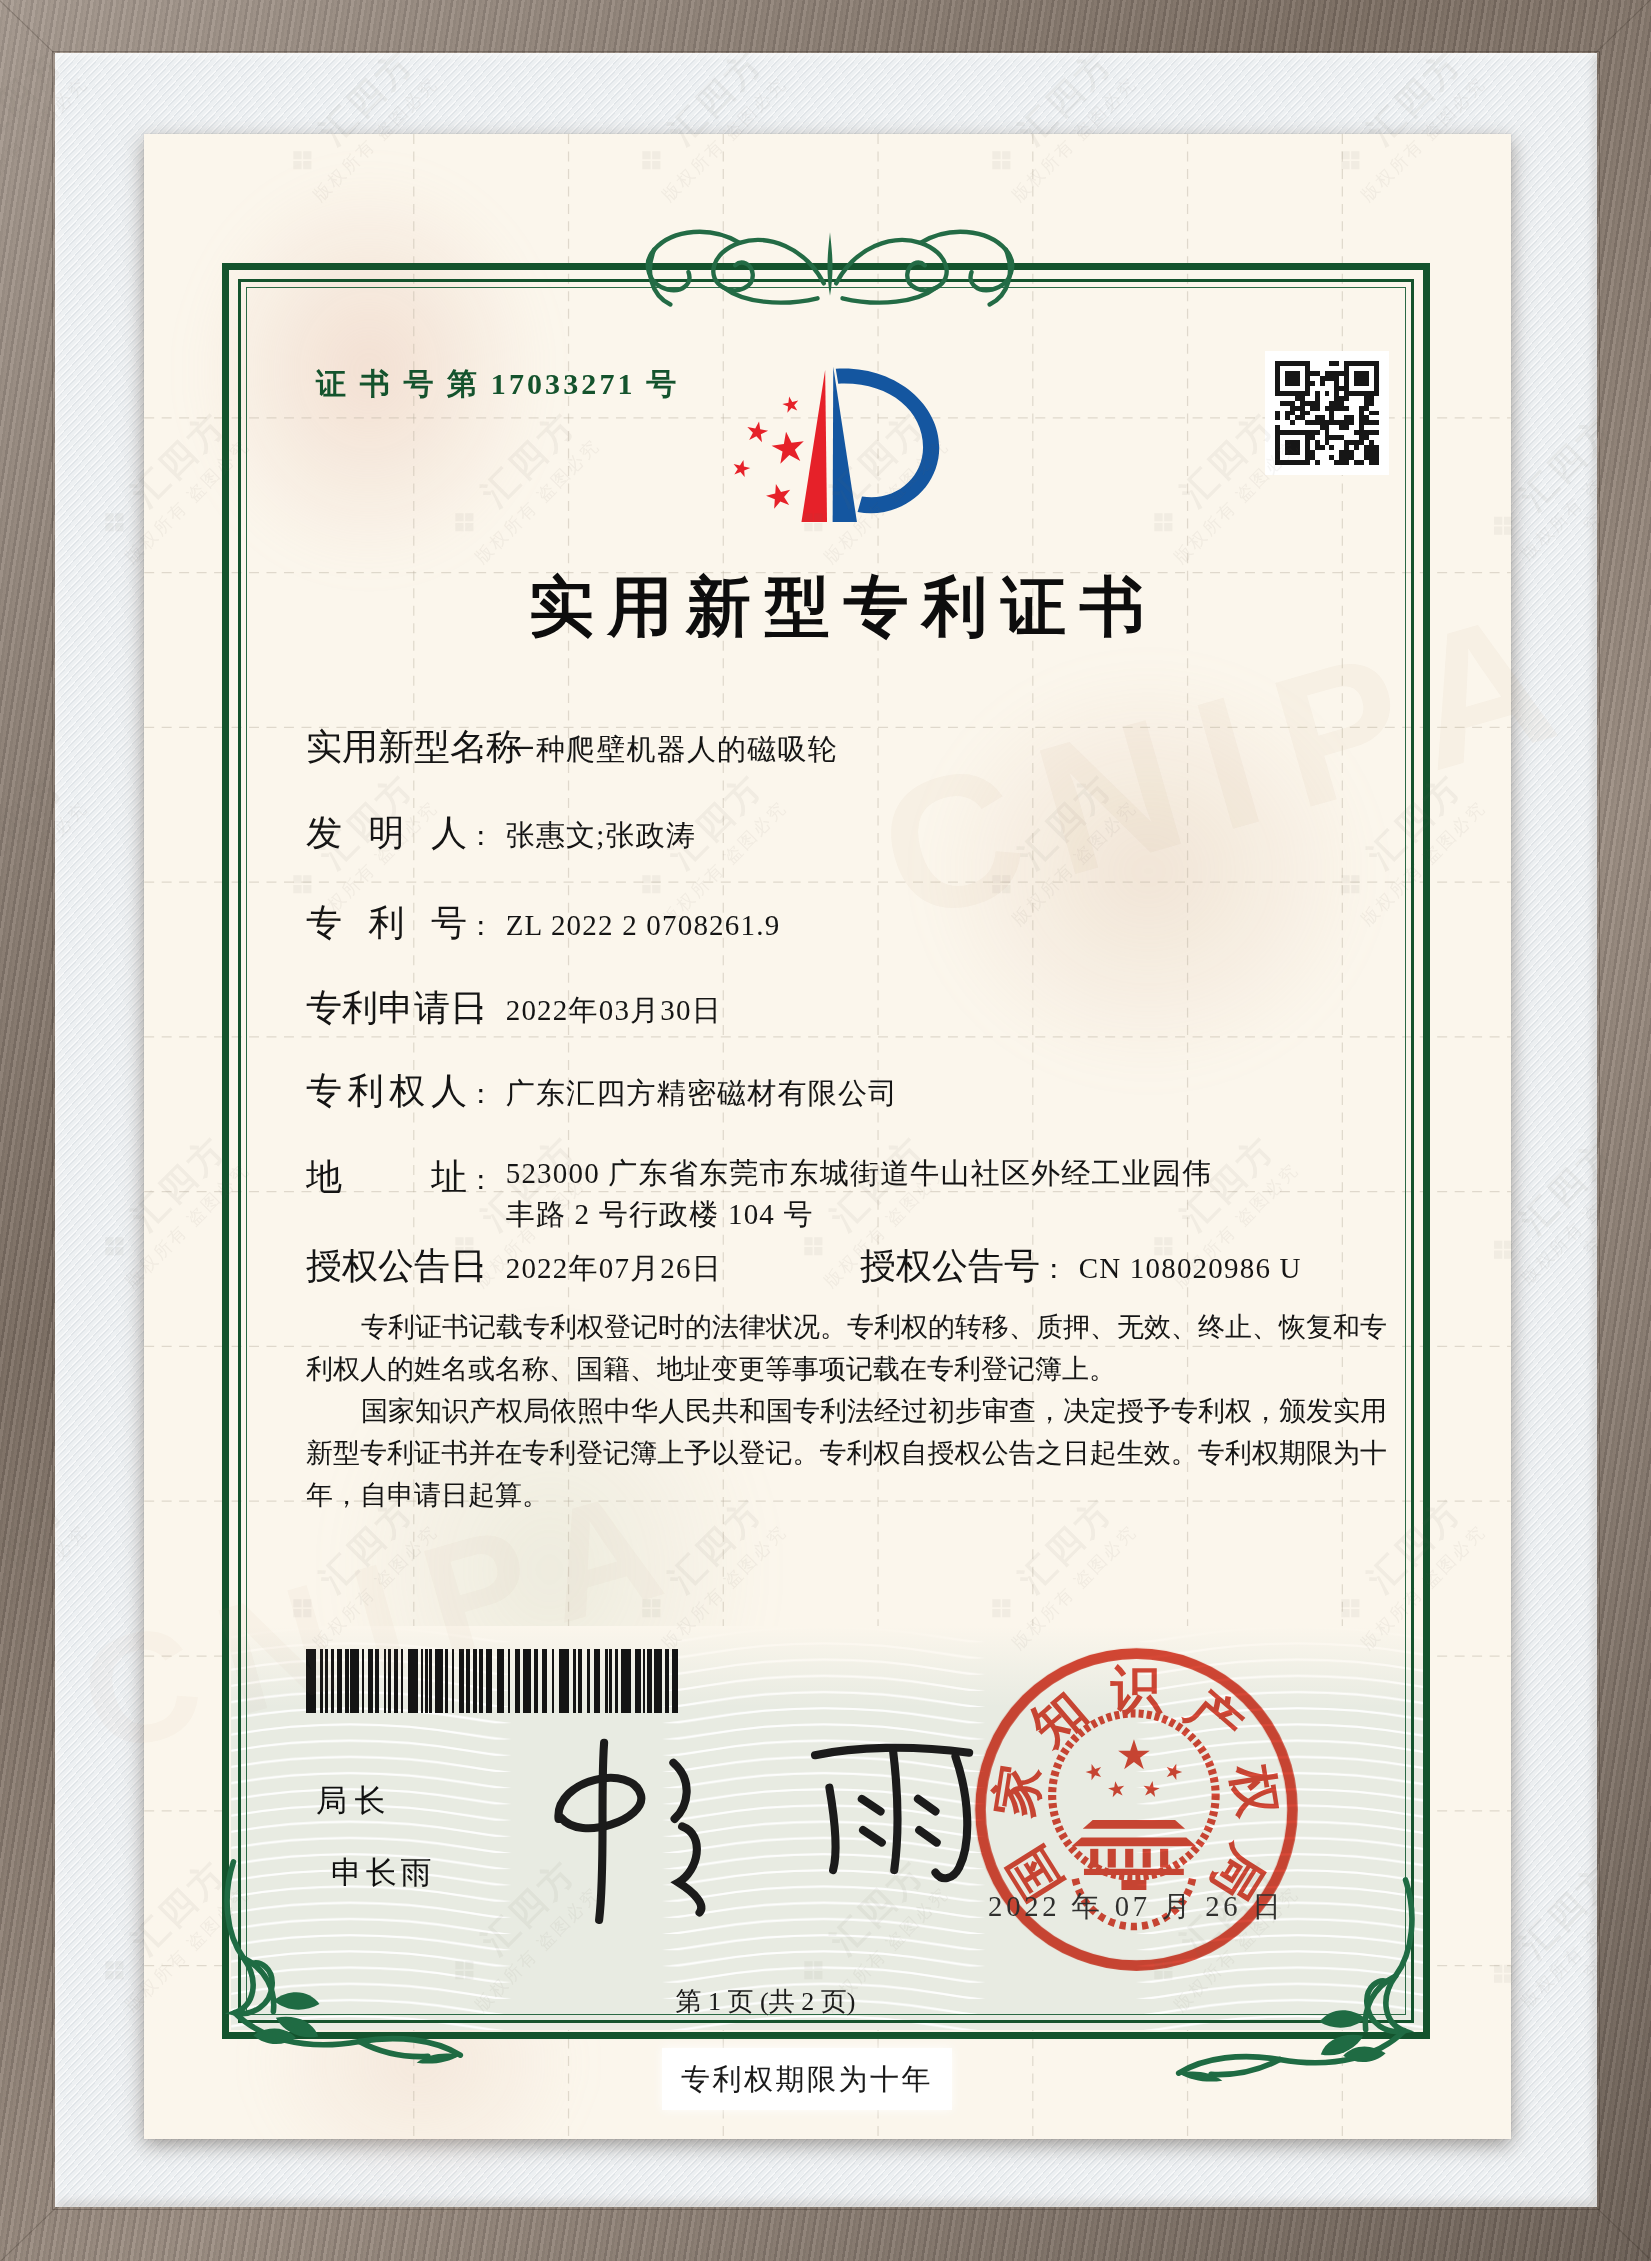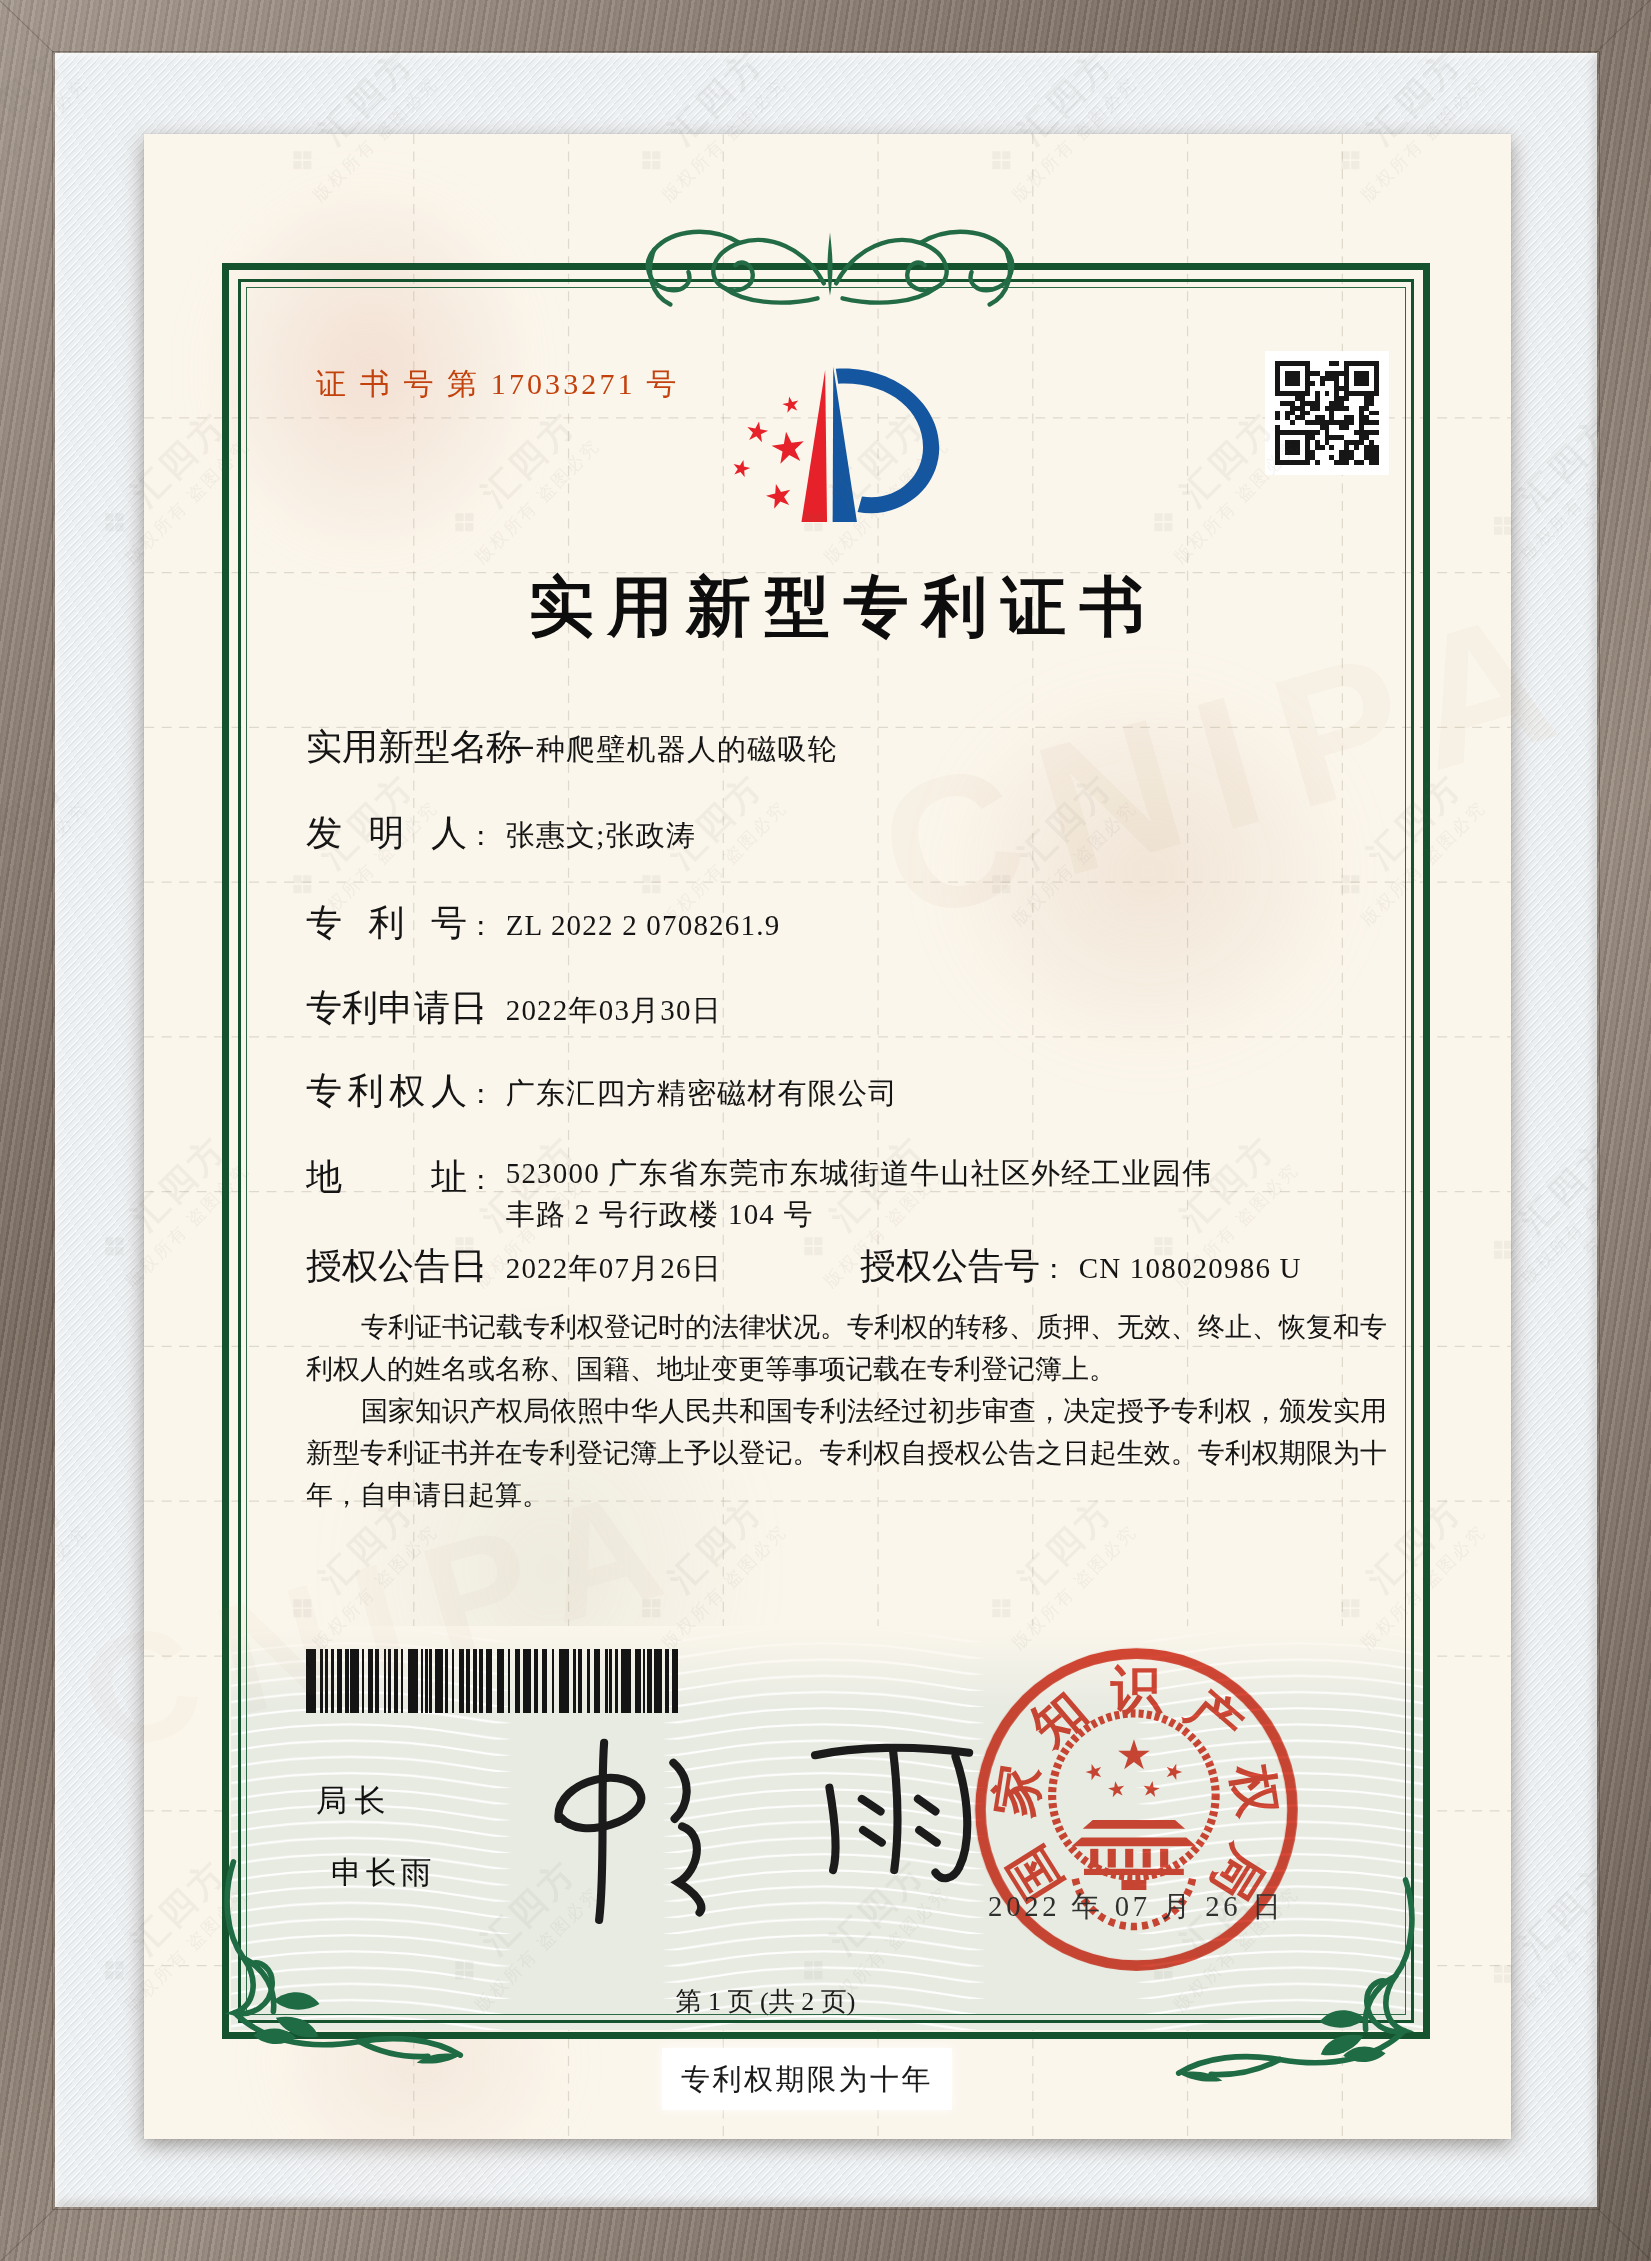--- a/index.html
+++ b/index.html
@@ -27,21 +27,21 @@
   .guilloche{position:absolute;left:87px;top:1492px;width:1193px;height:404px;overflow:hidden;background:#e8ebe2;}
   .guilloche svg{position:absolute;inset:0;}
   .gfade{position:absolute;left:0;top:0;width:100%;height:81px;background:linear-gradient(#fbf6ec,rgba(251,246,236,0));}
   
   .gframe{position:absolute;left:78px;top:129px;width:1208px;height:1776px;box-sizing:border-box;
     border:7.5px solid #14532d;}
   .gframe::before{content:'';position:absolute;inset:9.4px;border:3.1px solid #14532d;}
   .gframe::after{content:'';position:absolute;inset:17px;border:1.2px solid #2b6a45;}
   .orn{position:absolute;pointer-events:none;}
   
-  .certno{position:absolute;left:172px;top:230px;font-size:30px;letter-spacing:3.1px;color:#c2410c;}
+  .certno{position:absolute;left:172px;top:230px;font-size:30px;letter-spacing:3.1px;color:#14532d;font-weight:bold;}
   .title{position:absolute;left:87px;top:413px;width:1193px;text-align:center;font-size:65px;font-weight:700;
          letter-spacing:13.7px;color:#0d0d0d;}
   .row{position:absolute;left:162px;white-space:nowrap;color:#151515;}
   .lbl{display:inline-block;width:161px;text-align:justify;text-align-last:justify;font-size:36px;font-family:Liberation Mono, monospace;}
   .cln{font-size:27.5px;}
   .val{font-size:29px;margin-left:11.2px;letter-spacing:1.2px;}
   .addrval{display:inline-block;white-space:normal;width:718px;vertical-align:top;line-height:41px;}
   .grant2{position:absolute;left:554px;top:0;}
   .paras{position:absolute;left:162px;top:1172px;width:1081px;font-size:27px;line-height:42px;
          text-align:justify;color:#151515;}

